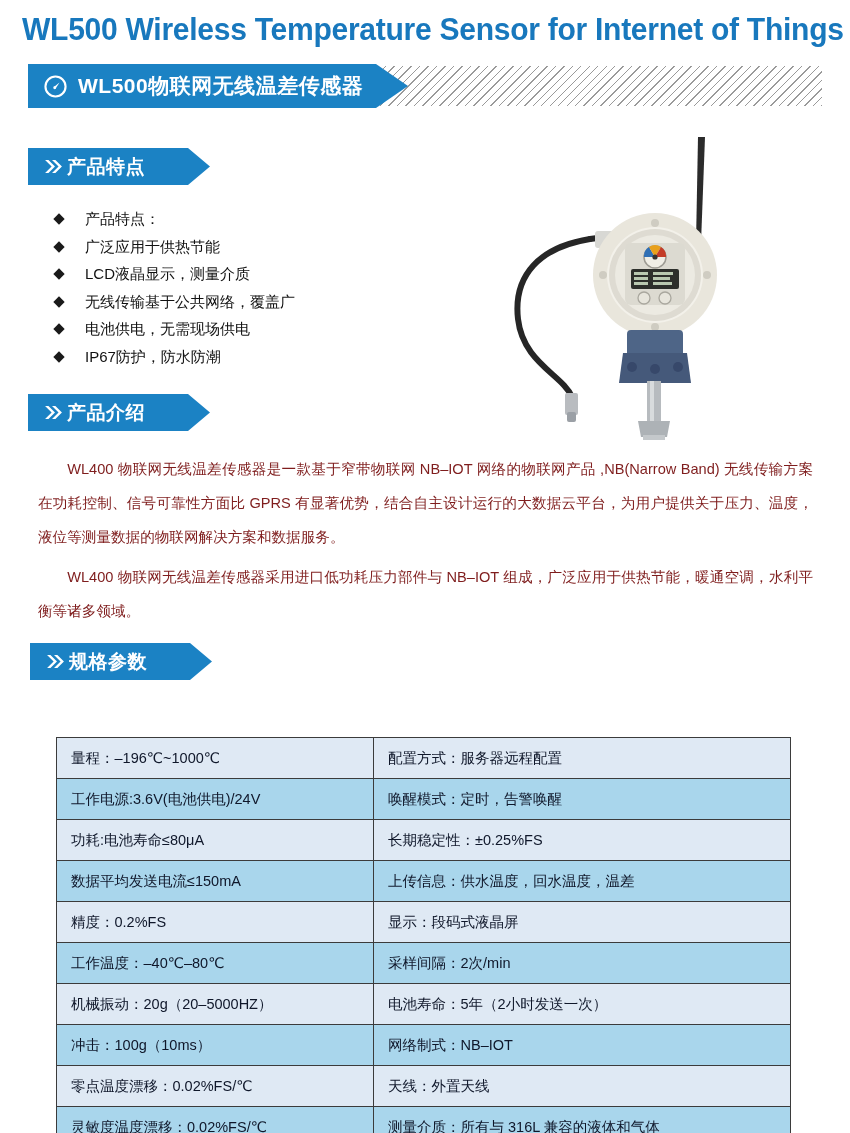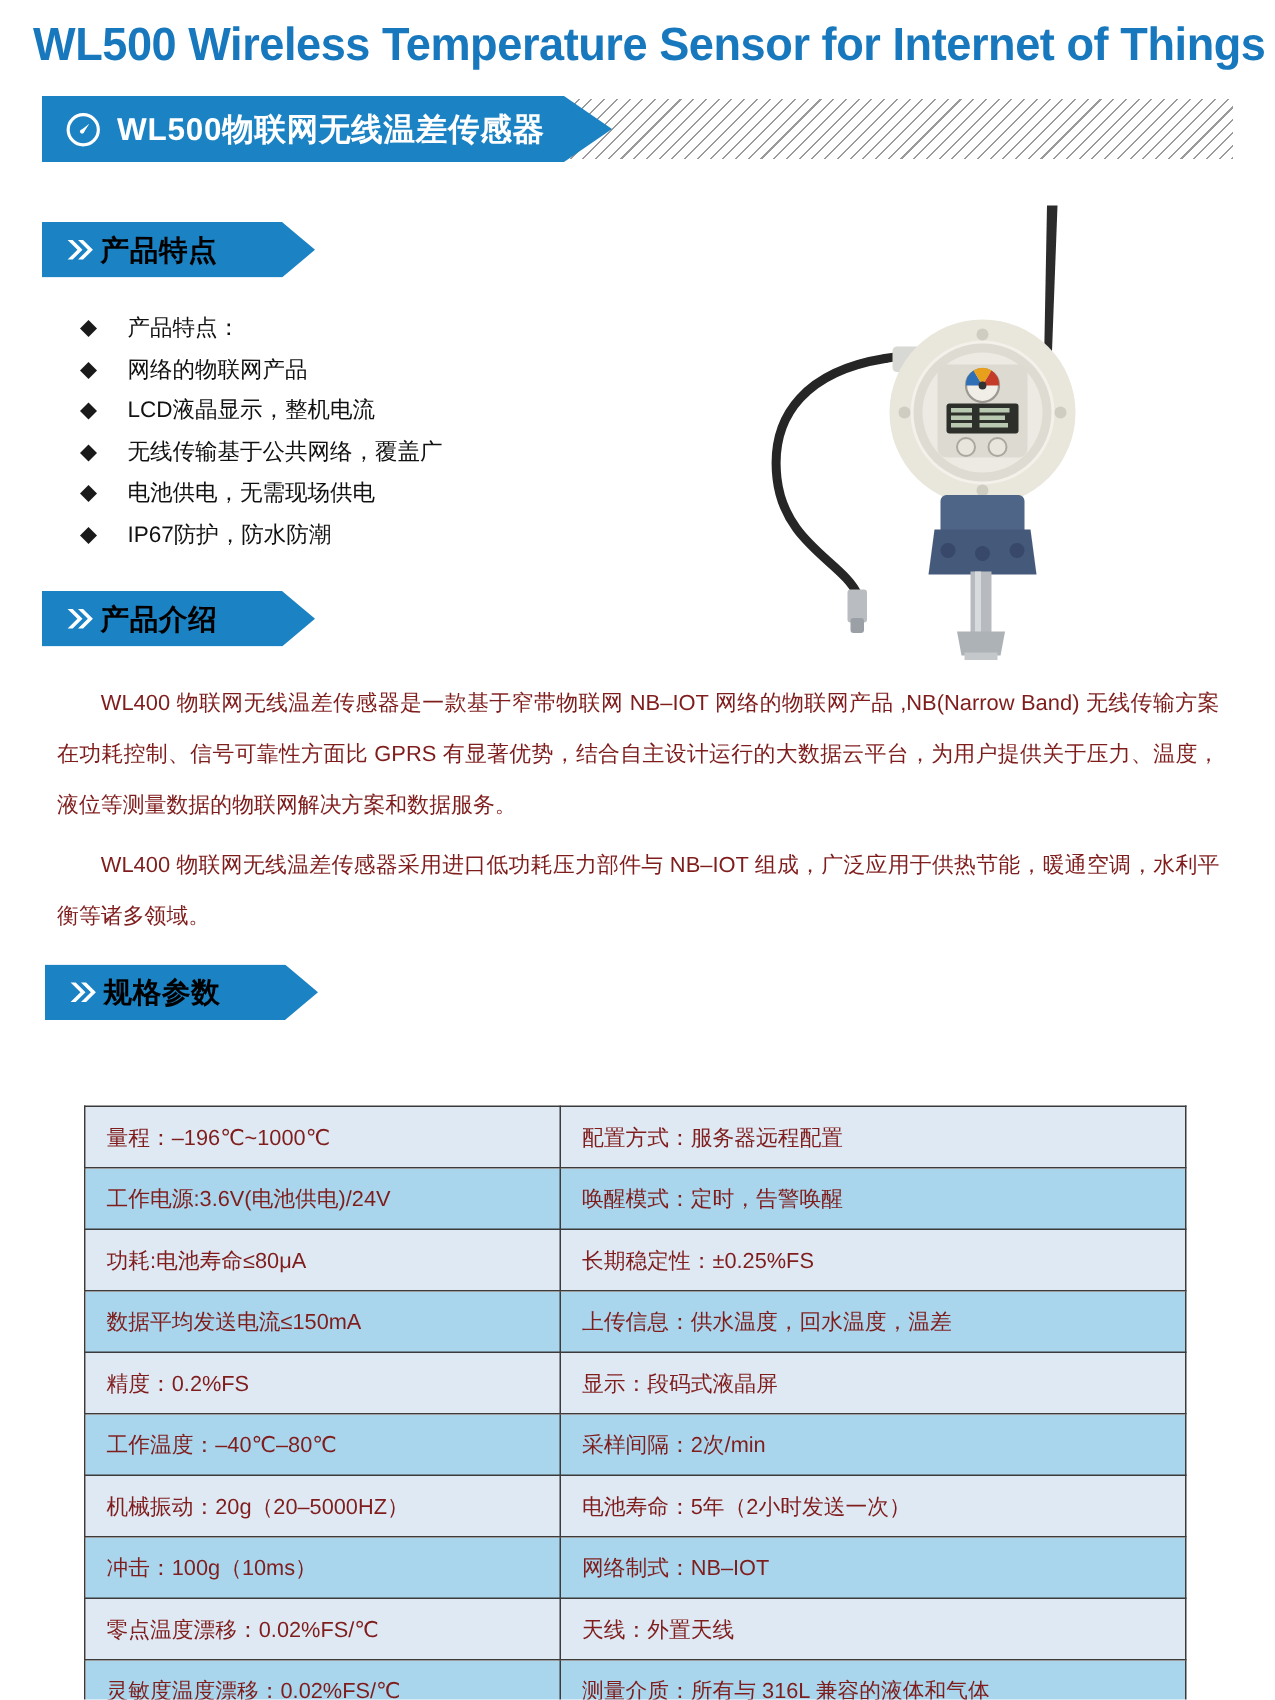--- a/index.html
+++ b/index.html
@@ -90,21 +90,21 @@
   }
   .section-banner .chev {
     width: 19px;
     height: 15px;
     flex: none;
   }
   .section-banner .label {
     margin-left: 4px;
     font-size: 19px;
     font-weight: bold;
-    color: #000000;
+    color: #ffffff;
     white-space: nowrap;
     letter-spacing: 0.5px;
   }
   #banner-features {
     left: 28px;
     top: 148px;
     width: 182px;
     clip-path: polygon(0 0, 160px 0, 182px 18.5px, 160px 37px, 0 37px);
   }
   #banner-intro {
@@ -181,21 +181,21 @@
     top: 737px;
     width: 734px;
     border-collapse: collapse;
     table-layout: fixed;
   }
   .spec-table td {
     height: 40px;
     border: 1px solid #3b3b3b;
     padding: 0 0 0 14px;
     font-size: 14.5px;
-    color: #7f1d1d;
+    color: #0f172a;
     white-space: nowrap;
     overflow: hidden;
   }
   .spec-table col.c1 { width: 317px; }
   .spec-table col.c2 { width: 417px; }
   .spec-table tr.odd  td { background: #dfe9f4; }
   .spec-table tr.even td { background: #a9d6ec; }
 </style>
 </head>
 <body>
@@ -217,22 +217,22 @@
 <div class="section-banner" id="banner-features">
   <svg class="chev" viewBox="0 0 20 16">
     <path d="M1 1 L8 8 L1 15 L4.6 15 L11.6 8 L4.6 1 Z" fill="#ffffff"></path>
     <path d="M8.4 1 L15.4 8 L8.4 15 L12 15 L19 8 L12 1 Z" fill="#ffffff"></path>
   </svg>
   <span class="label">产品特点</span>
 </div>
 
 <ul class="feature-list">
   <li><span class="dia"></span><span>产品特点：</span></li>
-  <li><span class="dia"></span><span>网络的物联网产品</span></li>
-  <li><span class="dia"></span><span>LCD液晶显示，整机电流</span></li>
+  <li><span class="dia"></span><span>广泛应用于供热节能</span></li>
+  <li><span class="dia"></span><span>LCD液晶显示，测量介质</span></li>
   <li><span class="dia"></span><span>无线传输基于公共网络，覆盖广</span></li>
   <li><span class="dia"></span><span>电池供电，无需现场供电</span></li>
   <li><span class="dia"></span><span>IP67防护，防水防潮</span></li>
 </ul>
 
 <svg class="product-photo" viewBox="0 0 390 305">
 
   <path d="M243 2 L250 2 L246 108 L241 108 Z" fill="#2b2b2b"></path>
   <rect x="233" y="106" width="18" height="10" rx="3" fill="#4c5f7a"></rect>
   <circle cx="232" cy="111" r="5.5" fill="none" stroke="#8a99ad" stroke-width="3"></circle>

